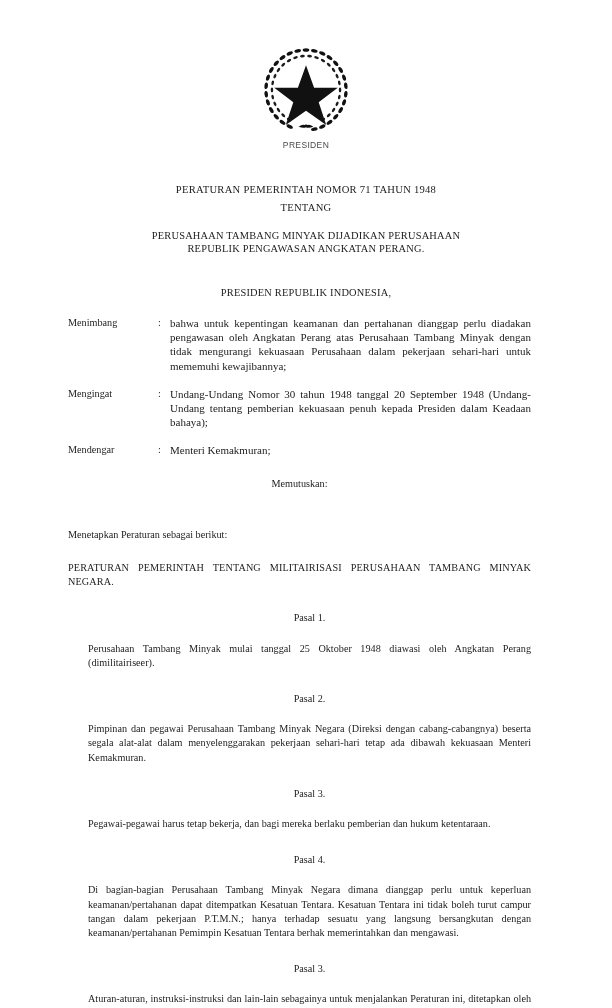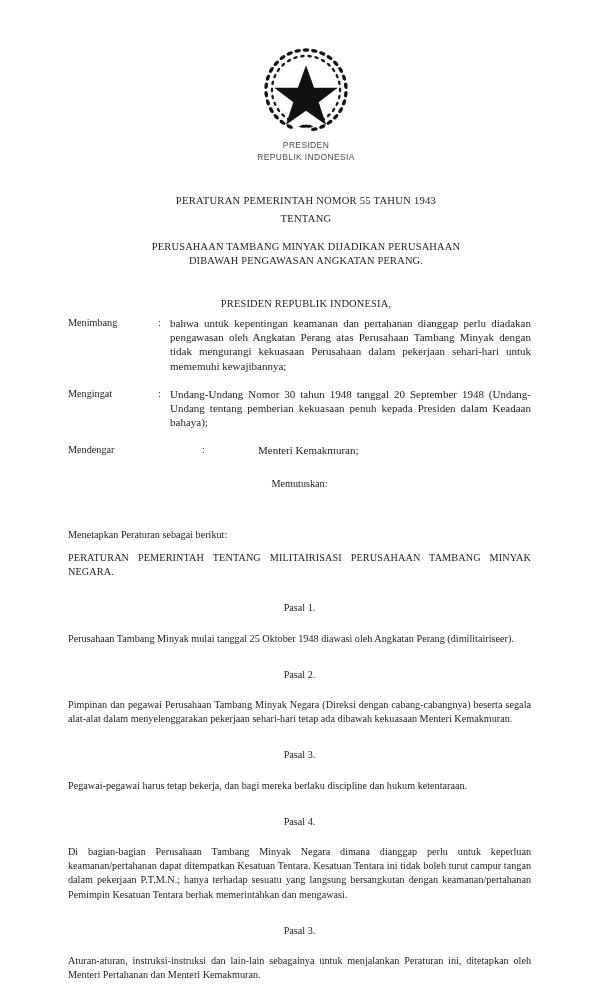--- a/index.html
+++ b/index.html
@@ -78,21 +78,20 @@
   }
 
   
   .clause {
     display: flex;
     align-items: flex-start;
     margin-bottom: 14px;
   }
   .clause:last-child {
     margin-bottom: 0;
-    gap: 44px;
   }
   .clause-label {
     width: 90px;
     flex: 0 0 90px;
     font-size: 10.2px;
     line-height: 14.2px;
   }
   .clause-colon {
     width: 12px;
     flex: 0 0 12px;
@@ -113,31 +112,32 @@
     text-align: center;
     font-size: 10.2px;
     line-height: 14.2px;
   }
   .enact-intro {
     margin-top: 37px;
     font-size: 10.2px;
     line-height: 14.2px;
   }
   .enact-title {
-    margin-top: 9px;
+    margin-top: 19px;
     font-size: 10.2px;
     line-height: 14.2px;
     text-align: justify;
     text-justify: inter-word;
     letter-spacing: 0.12px;
   }
 
   
   .article {
     margin-top: 0;
+    margin-left: 20px;
   }
   .article-heading {
     text-align: center;
     font-size: 10.2px;
     line-height: 14.2px;
     margin-top: 22px;
   }
   .article-body {
     margin-top: 16px;
     font-size: 10.2px;
@@ -221,30 +221,29 @@
 
         <path d="M42 90 Q47 86 50 89 Q53 86 58 90 Q53 92 50 90.5 Q47 92 42 90 Z"></path>
         <circle cx="50" cy="89" r="1.5"></circle>
 
         <polygon points="50,23 58.8,47.6 84.5,47.6 63.8,63.2 72.0,88.0 50,72.6 28.0,88.0 36.2,63.2 15.5,47.6 41.2,47.6"></polygon>
       </g>
     </svg>
 
     <div class="letterhead-caption">
       <div>PRESIDEN</div>
-      <div>REPUBLIK INDONESIA</div>
     </div>
   </div>
 
   <div class="title-block">
-    <div class="title-line">PERATURAN PEMERINTAH NOMOR 55 TAHUN 1943</div>
+    <div class="title-line">PERATURAN PEMERINTAH NOMOR 71 TAHUN 1948</div>
     <div class="title-line">TENTANG</div>
     <div class="title-spacer"></div>
     <div class="subtitle-line">PERUSAHAAN TAMBANG MINYAK DIJADIKAN PERUSAHAAN</div>
-    <div class="subtitle-line">DIBAWAH PENGAWASAN ANGKATAN PERANG.</div>
+    <div class="subtitle-line">REPUBLIK PENGAWASAN ANGKATAN PERANG.</div>
     <div class="issuer-line">PRESIDEN REPUBLIK INDONESIA,</div>
   </div>
 
   <div class="doc-body">
 
     <div>
 
       <div class="clause">
         <div class="clause-label">Menimbang</div>
         <div class="clause-colon">:</div>
@@ -274,21 +273,21 @@
       <div class="article-body">Perusahaan Tambang Minyak mulai tanggal 25 Oktober 1948 diawasi oleh Angkatan Perang (dimilitairiseer).</div>
     </div>
 
     <div class="article">
       <div class="article-heading">Pasal 2.</div>
       <div class="article-body">Pimpinan dan pegawai Perusahaan Tambang Minyak Negara (Direksi dengan cabang-cabangnya) beserta segala alat-alat dalam menyelenggarakan pekerjaan sehari-hari tetap ada dibawah kekuasaan Menteri Kemakmuran.</div>
     </div>
 
     <div class="article">
       <div class="article-heading">Pasal 3.</div>
-      <div class="article-body">Pegawai-pegawai harus tetap bekerja, dan bagi mereka berlaku discipline dan hukum ketentaraan.</div>
+      <div class="article-body">Pegawai-pegawai harus tetap bekerja, dan bagi mereka berlaku pemberian dan hukum ketentaraan.</div>
     </div>
 
     <div class="article">
       <div class="article-heading">Pasal 4.</div>
       <div class="article-body">Di bagian-bagian Perusahaan Tambang Minyak Negara dimana dianggap perlu untuk keperluan keamanan/pertahanan dapat ditempatkan Kesatuan Tentara. Kesatuan Tentara ini tidak boleh turut campur tangan dalam pekerjaan P.T.M.N.; hanya terhadap sesuatu yang langsung bersangkutan dengan keamanan/pertahanan Pemimpin Kesatuan Tentara berhak memerintahkan dan mengawasi.</div>
     </div>
 
     <div class="article">
       <div class="article-heading">Pasal 3.</div>
       <div class="article-body">Aturan-aturan, instruksi-instruksi dan lain-lain sebagainya untuk menjalankan Peraturan ini, ditetapkan oleh Menteri Pertahanan dan Menteri Kemakmuran.</div>

